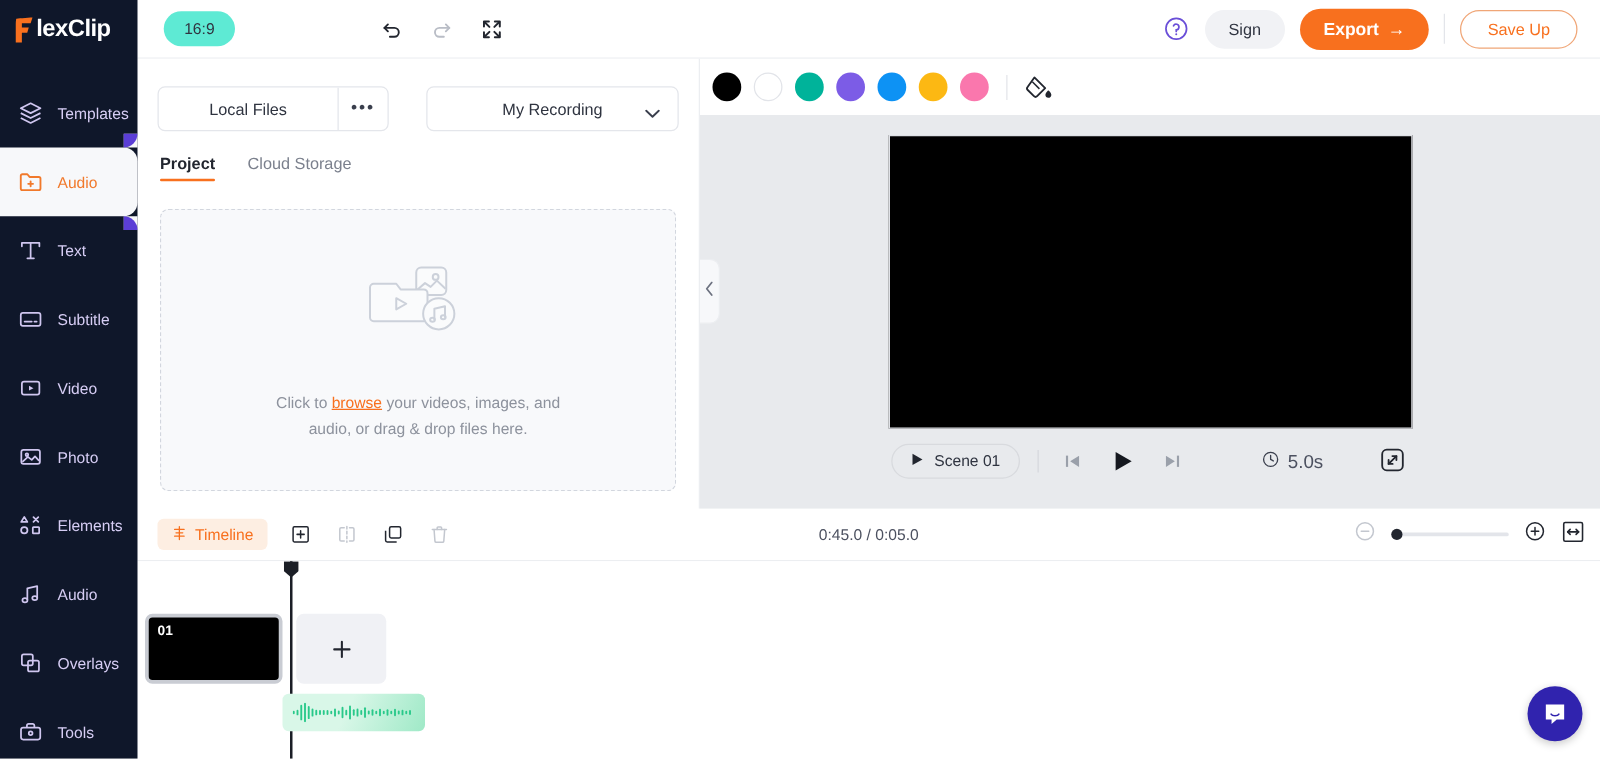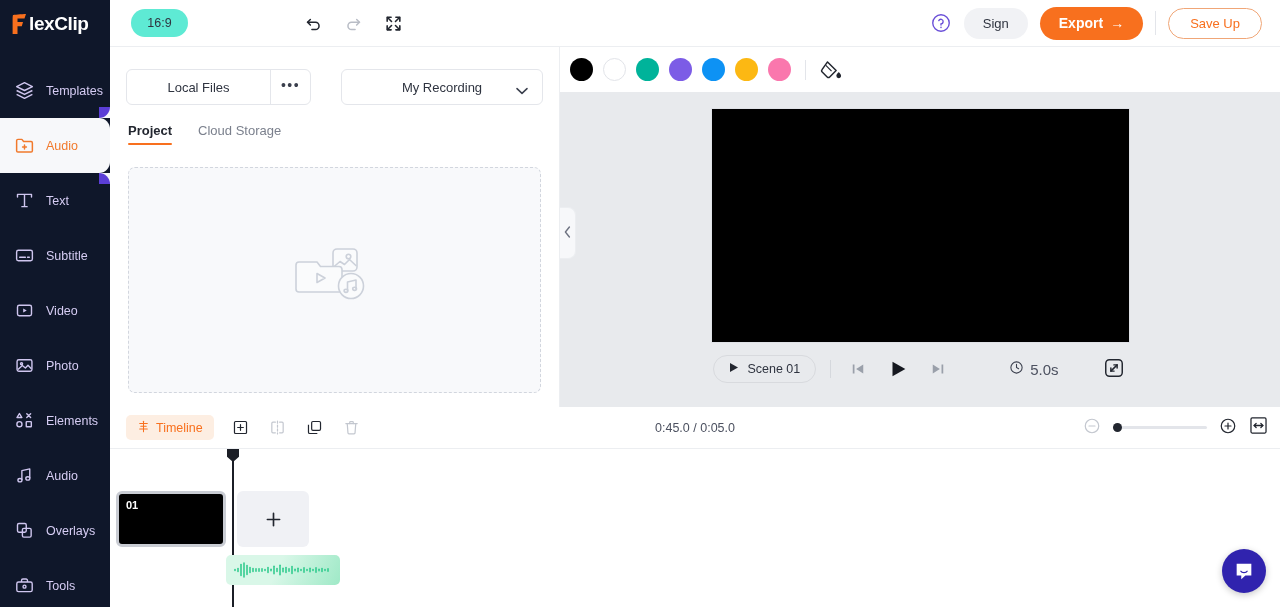--- a/index.html
+++ b/index.html
@@ -484,20 +484,26 @@
           <circle cx="61.5" cy="14.5" r="2.3"></circle>
           <path d="M46.6 25 L53 19.5 L57.5 22.5 L62.5 17.5 L69.4 24"></path>
           <path d="M12 20 H30 L33.5 24.5 H52 A3 3 0 0 1 55 27.5 V47 A3 3 0 0 1 52 50 H12 A3 3 0 0 1 9 47 V23 A3 3 0 0 1 12 20 Z" fill="#fafbfc"></path>
           <path d="M30 31.5 L38 36 L30 40.5 Z"></path>
           <circle cx="64" cy="44" r="12.5" fill="#fafbfc"></circle>
           <path d="M60.5 48.5 V40 L69 38 V46.5" stroke-linecap="round"></path>
           <ellipse cx="59" cy="48.8" rx="1.9" ry="1.6"></ellipse>
             <ellipse cx="67.6" cy="46.8" rx="1.9" ry="1.6"></ellipse>
         </svg>
       </span>
+      <div class="dz-text">
+        <div>
+          <span>Click to </span><span class="dz-link">browse</span><span> your videos, images, and</span>
+        </div>
+        <div>audio, or drag &amp; drop files here.</div>
+      </div>
     </div>
   </div>
 
   <div class="collapse-tab">
     <span>
       <svg width="7" height="12" viewBox="0 0 7 12" fill="none" stroke="#6d7280" stroke-width="1.4" stroke-linecap="round" stroke-linejoin="round">
           <path d="M5.4 1 L1.4 6 L5.4 11"></path>
         </svg>
     </span>
   </div>

